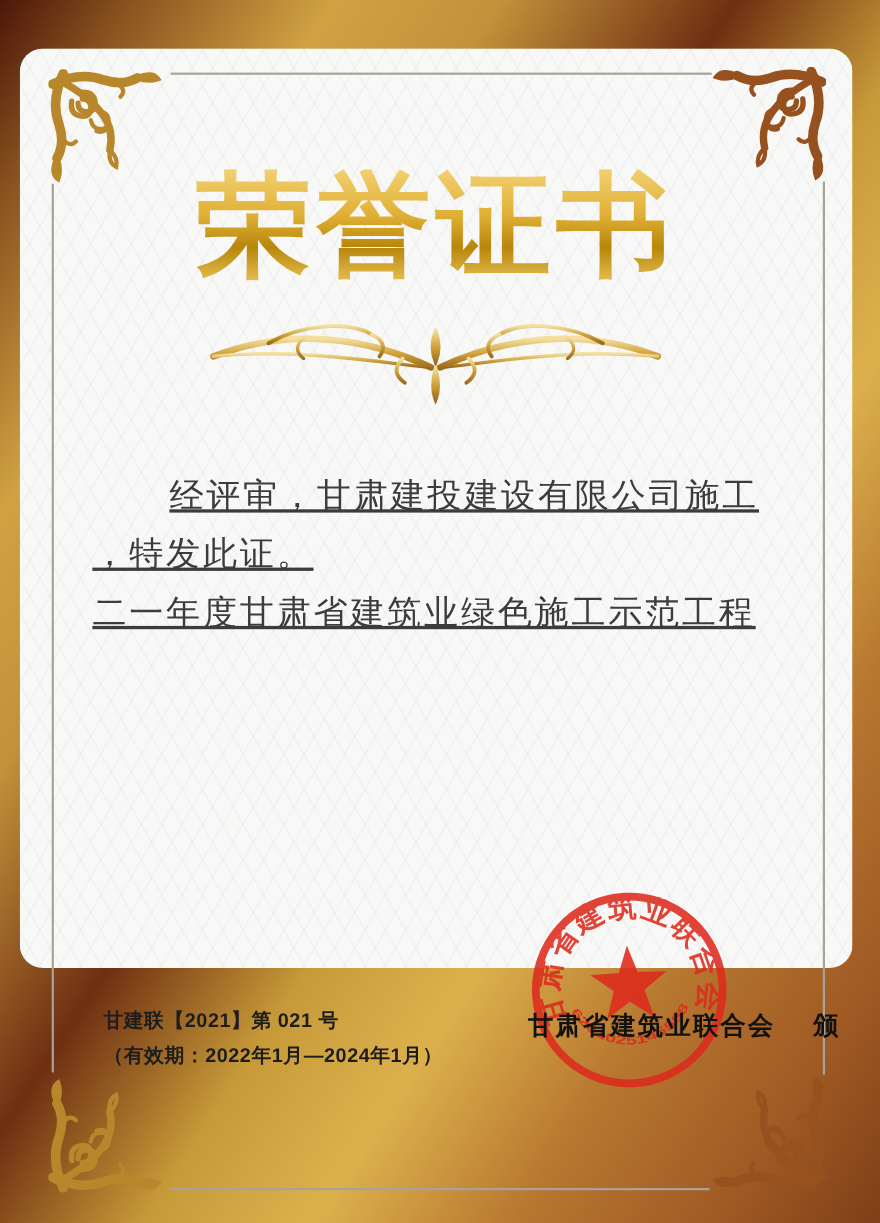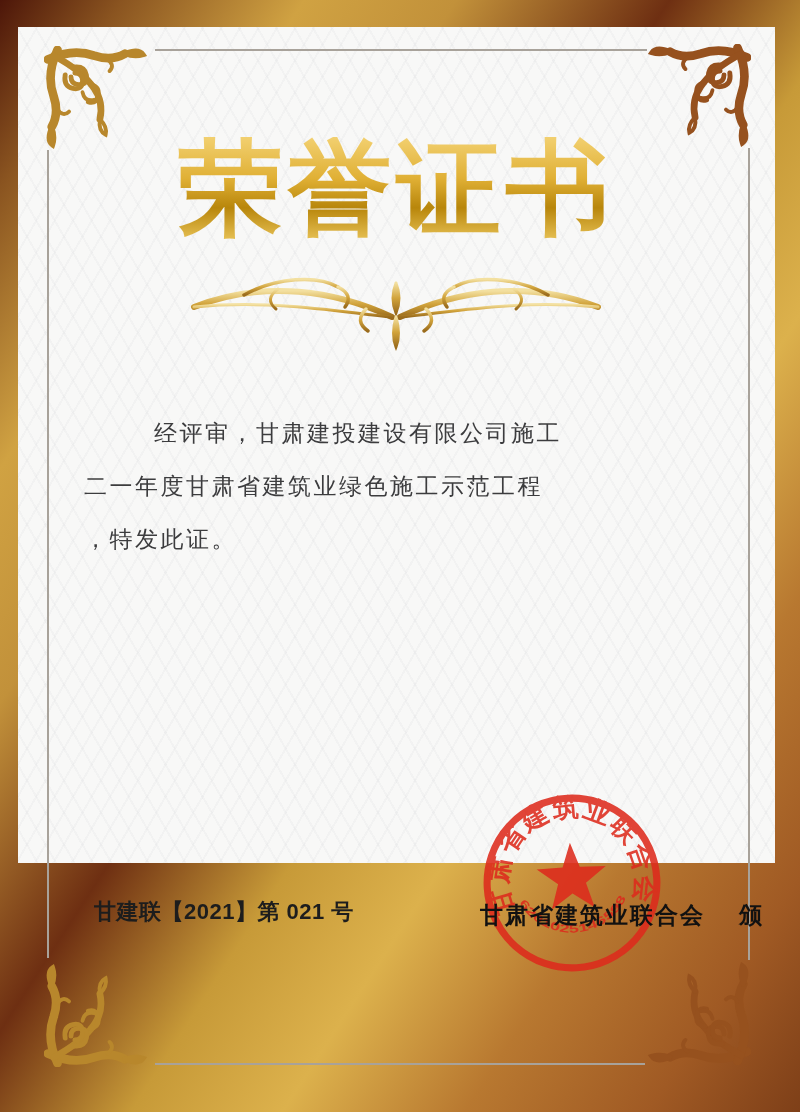--- a/index.html
+++ b/index.html
@@ -5,53 +5,55 @@
   html,body{margin:0;padding:0;}
   .page{
     position:relative;width:800px;height:1112px;overflow:hidden;
     font-family:"Liberation Serif","DejaVu Serif",serif;
     background:linear-gradient(123deg,
       #4d1609 0%, #8a5420 8%, #d0a242 20%, #c2913a 30%,
       #6e2f12 44%, #c79a38 56%, #dcb14c 66%, #b87830 78%,
       #a05a24 90%, #7e3f18 100%);
   }
   .paper{
-    position:absolute;left:18px;top:27px;width:757px;height:836px;
+    position:absolute;left:18px;top:44px;width:757px;height:836px;
     background-color:#f8f8f7;
     background-image:
       repeating-linear-gradient(60deg, rgba(190,192,198,.10) 0 2px, transparent 2px 16px),
       repeating-linear-gradient(-60deg, rgba(190,192,198,.10) 0 2px, transparent 2px 16px);
+    border-radius: 21px;
   }
   .inline{position:absolute;background:#a8a29a;}
   .line-top{left:137px;top:22px;width:492px;height:2px;}
   .line-bottom{left:137px;top:1036px;width:490px;height:2px;}
   .line-left{left:29px;top:123px;width:2px;height:808px;}
   .line-right{left:730px;top:121px;width:2px;height:812px;}
   .corner{position:absolute;width:106px;height:106px;}
   .corner.tl{left:26px;top:19px;}
   .corner.tr{left:627px;top:17px;transform:scaleX(-1);}
   .corner.bl{left:26px;top:934px;transform:scaleY(-1);}
   .corner.br{left:627px;top:932px;transform:scale(-1,-1);}
   .title{
     position:absolute;left:0;top:110px;width:757px;text-align:center;
     font-size:104px;font-weight:bold;letter-spacing:5px;line-height:1.0;
     background:linear-gradient(180deg,#f2d070 0%,#e0b035 40%,#b8860b 68%,#e8c256 100%);
     -webkit-background-clip:text;background-clip:text;color:transparent;
   }
   .divider{position:absolute;left:168px;top:240px;}
   .body-text{
     position:absolute;left:66px;top:380px;width:652px;
-    font-size:23px;line-height:53px;letter-spacing:2.5px;color:#3c3c3e;
+    font-size:31px;line-height:53px;letter-spacing:2.5px;color:#3c3c3e;
     font-weight:500;
+    text-decoration:underline;
   }
   .body-text .l1{text-indent:70px;}
   .footer-left{
     position:absolute;left:76px;top:869px;color:#1d1d1d;
     font-family:"Liberation Sans","DejaVu Sans",sans-serif;
-    font-size:22px;font-weight:bold;line-height:31px;letter-spacing:.5px;
+    font-size:18px;font-weight:bold;line-height:31px;letter-spacing:.5px;
   }
   .seal{position:absolute;left:458px;top:760px;transform:rotate(-3deg);}
   .footer-right{
     position:absolute;left:462px;top:872px;color:#111;
     font-family:"Liberation Sans","DejaVu Sans",sans-serif;
     font-size:23px;font-weight:bold;line-height:33px;letter-spacing:2px;text-align:center;
   }
   .footer-right .issue-row{white-space:nowrap;}
   .footer-right .gap{display:inline-block;width:34px;}
   .footer-right .date-row{padding-left:40px;}
@@ -160,41 +162,42 @@
           <path d="M180,42 q-12,12 2,22" stroke-width="3.5"></path>
         </g>
         <path d="M210,16 q-6,15 0,30 q6,-15 0,-30" stroke-width="3" fill="url(#gld)"></path>
         <path d="M210,50 q-5,18 0,30 q5,-12 0,-30" stroke-width="3" fill="url(#gld)"></path>
         <path d="M210,80 l0,8" stroke-width="2.5"></path>
       </g>
     </svg>
 
     <div class="body-text">
       <div class="l1">经评审，甘肃建投建设有限公司施工</div>
+      <div>，特发此证。</div>
       <div>二一年度甘肃省建筑业绿色施工示范工程</div>
-      <div>，特发此证。</div>
     </div>
 
     <svg class="seal" width="192" height="192" viewBox="0 0 190 190">
       <g opacity="0.88">
         <circle cx="95" cy="95" r="84" fill="none" stroke="#dd2b1d" stroke-width="7"></circle>
         <polygon points="95,55 103.5,79.3 129.2,79.9 108.8,95.5 116.2,120.1 95,105.5 73.8,120.1 81.2,95.5 60.8,79.9 86.5,79.3" fill="#dd2b1d"></polygon>
         <path id="sealArcTop" d="M 37,120 A 64,64 0 1 1 153,120" fill="none"></path>
         <text font-size="26" font-weight="bold" fill="#dd2b1d" font-family="Liberation Sans, DejaVu Sans, sans-serif">
           <textPath href="#sealArcTop" startOffset="0" textLength="252" lengthAdjust="spacing">甘肃省建筑业联合会</textPath>
         </text>
         <path id="sealArcBottom" d="M 40,108 A 60,60 0 0 0 150,108" fill="none"></path>
         <text font-size="11" font-weight="bold" fill="#dd2b1d" font-family="Liberation Sans, DejaVu Sans, sans-serif">
           <textPath href="#sealArcBottom" startOffset="4" textLength="130" lengthAdjust="spacingAndGlyphs">6201025146598</textPath>
         </text>
       </g>
     </svg>
 
     <div class="footer-left">
       <div>甘建联【2021】第 021 号</div>
+      <div>（有效期：2022年1月—2024年1月）</div>
     </div>
 
     <div class="footer-right">
       <div class="issue-row">
         <span>甘肃省建筑业联合会</span><span class="gap"></span><span>颁</span>
       </div>
     </div>
 
   </div>
 </div>

